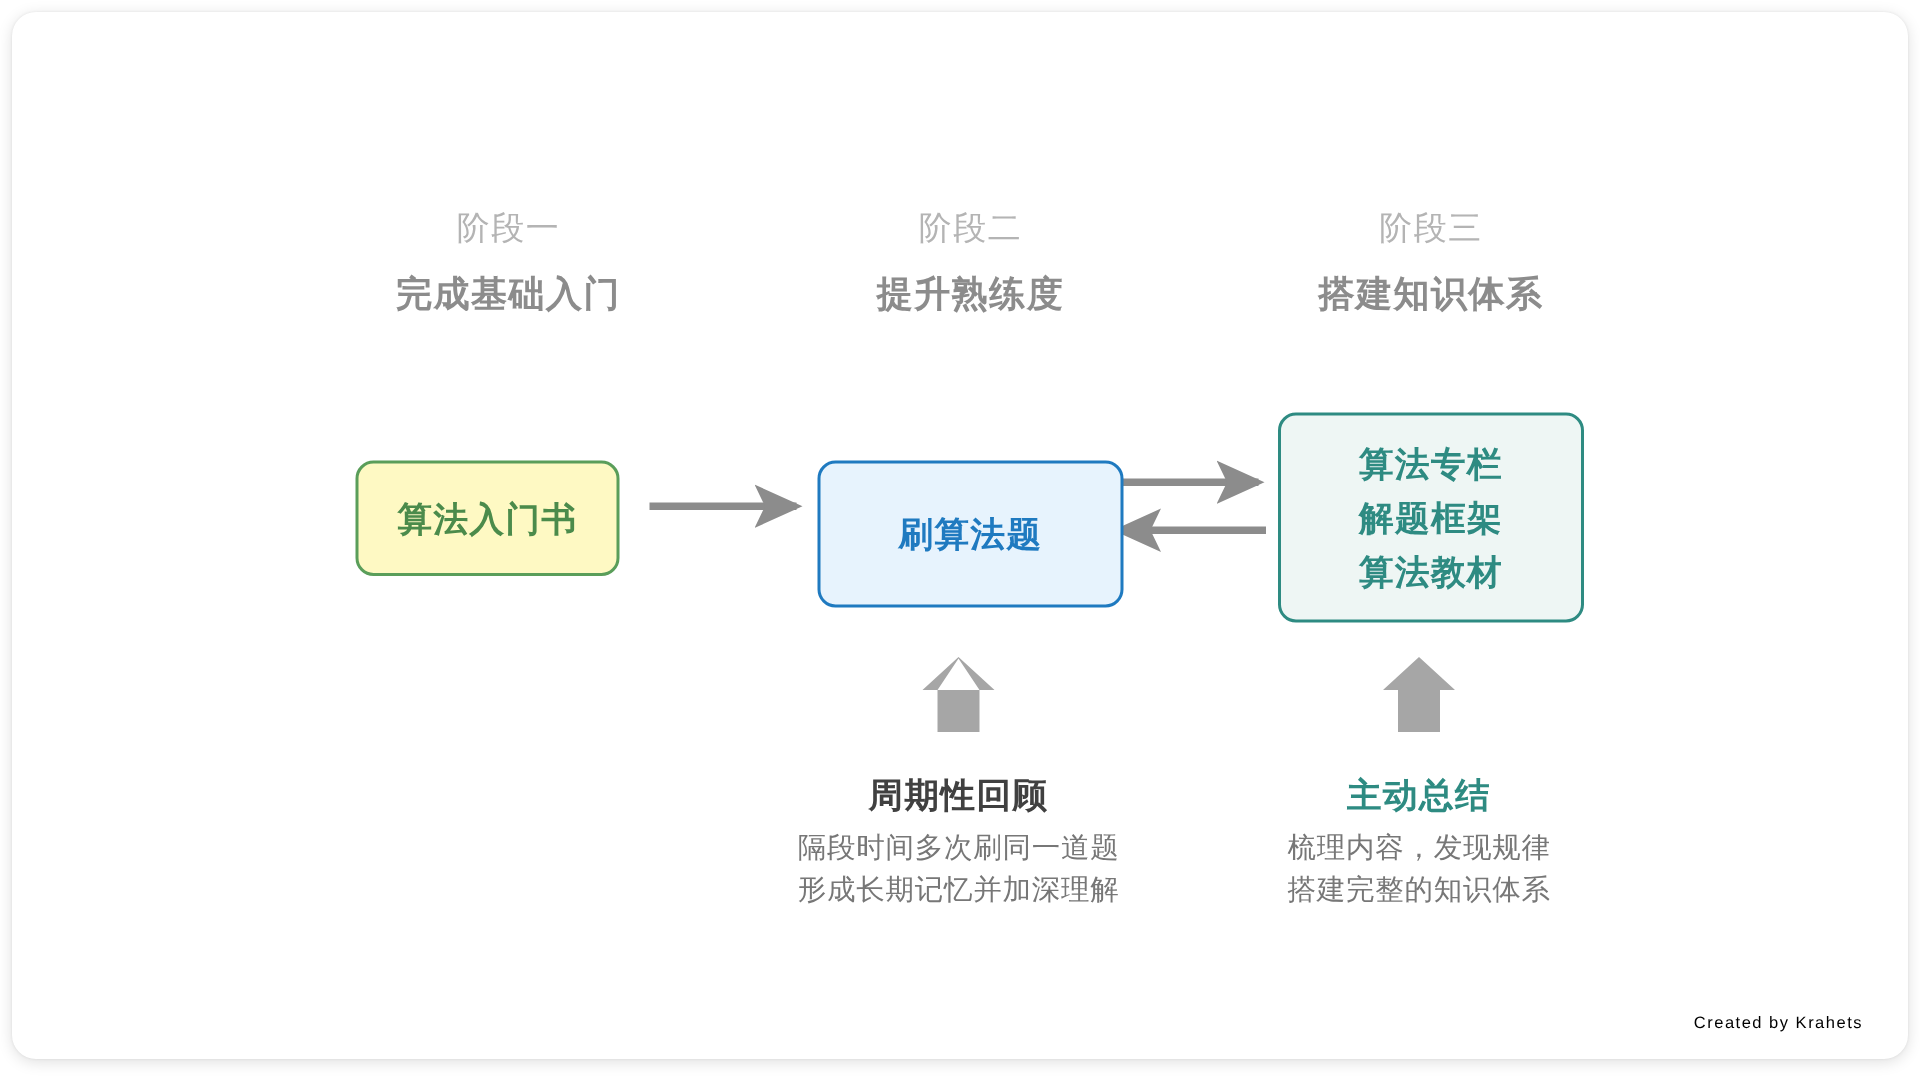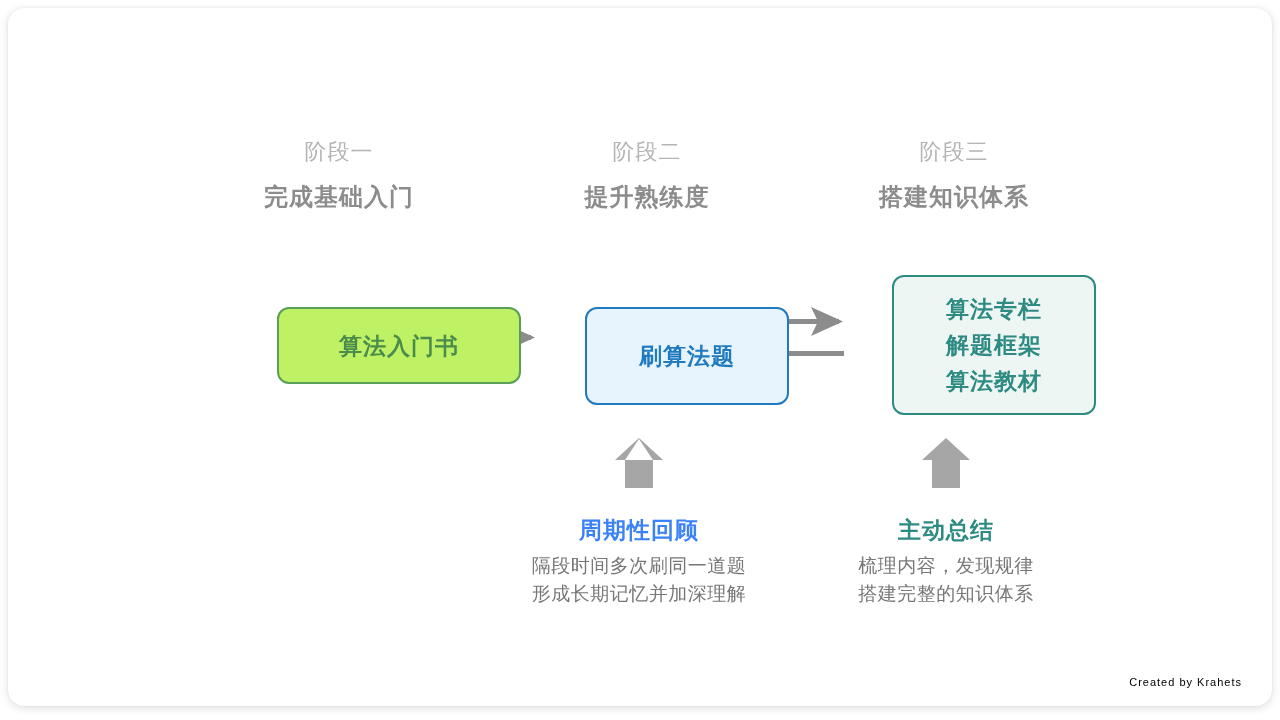--- a/index.html
+++ b/index.html
@@ -49,28 +49,27 @@
   .node {
     position: absolute;
     box-sizing: border-box;
     border-radius: 12px;
     display: flex;
     flex-direction: column;
     align-items: center;
     justify-content: center;
     font-weight: bold;
     letter-spacing: 1px;
-    margin-left: 40px;
   }
   .node-line { line-height: 36px; font-size: 23px; }
 
   #node-book {
-    left: 229px; top: 299px; width: 244px; height: 77px;
+    left: 229px; top: 299px; width: 176px; height: 77px;
     border: 2px solid #5a9e5a;
-    background: #bef264;
+    background: #fef9c3;
     color: #4b8b4b;
     text-align: right;
   }
   #node-practice {
     left: 537px; top: 299px; width: 204px; height: 98px;
     border: 2px solid #1f7ac0;
     background: #e7f3fd;
     color: #1f7ac0;
   }
   #node-knowledge {
@@ -86,21 +85,21 @@
     position: absolute;
     text-align: center;
     width: 300px;
   }
   .anno-title {
     font-size: 23px;
     font-weight: bold;
     letter-spacing: 1px;
     line-height: 32px;
   }
-  .anno-title.blue { color: #3b82f6; }
+  .anno-title.blue { color: #404040; }
   .anno-title.teal { color: #2e8b82; }
   .anno-desc {
     margin-top: 6px;
     font-size: 19px;
     color: #777777;
     line-height: 28px;
     letter-spacing: 0.5px;
   }
 
   #credit {

